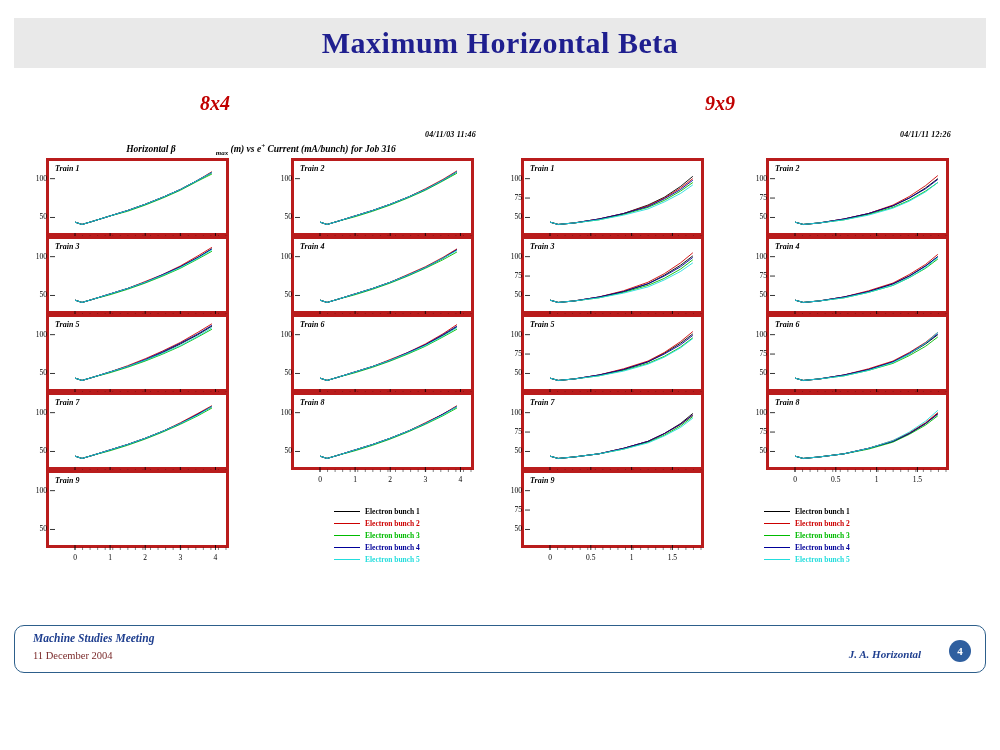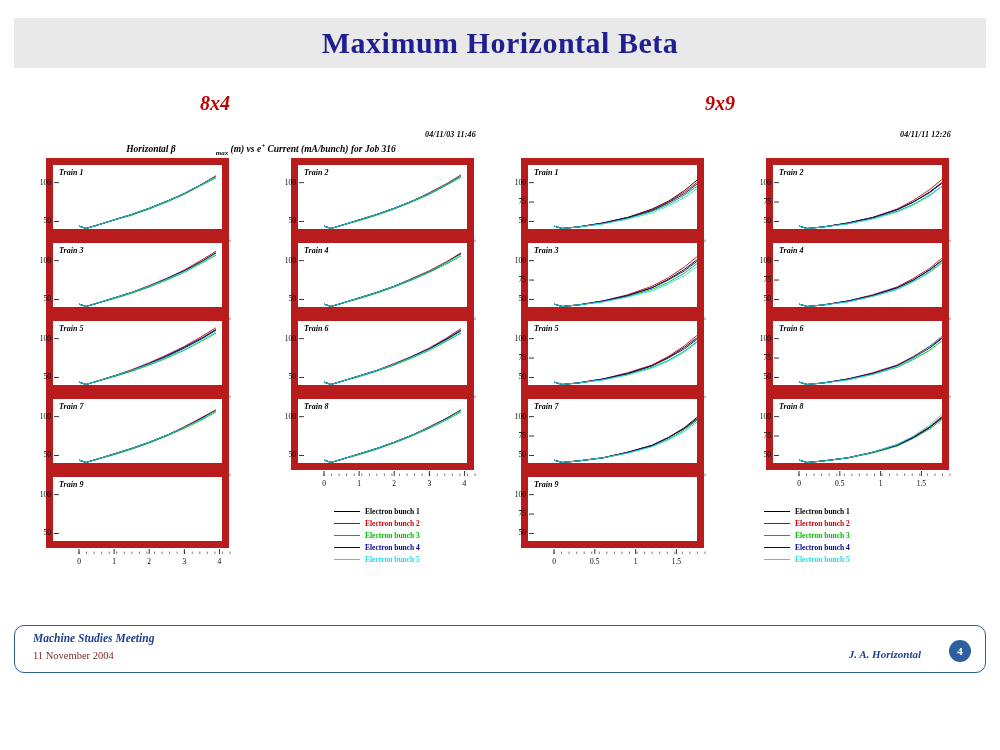--- a/index.html
+++ b/index.html
@@ -38,21 +38,21 @@
     text-align:center; font-size:9.5px; font-style:italic; font-weight:bold;
     font-family:"Liberation Serif", serif; white-space:nowrap;
   }
   .fig-caption sub { font-size:7px;padding-left:40px; }
   .fig-caption sup { font-size:7px; }
 
   .grid { position:absolute; top:28px; left:0; }
   .col { position:absolute; top:0; }
 
   .cell { position:absolute; box-sizing:border-box;
-          border:7px solid #b91c1c; background:#ffffff; }
+          border:3px solid #b91c1c; background:#ffffff; }
   .cell-label {
     position:absolute; left:6px; top:3px;
     font-size:8px; font-style:italic; font-weight:bold; color:#000;
     font-family:"Liberation Serif", serif;
   }
   .plotsvg { position:absolute; left:0; top:0; }
 
   .ylab {
     position:absolute; font-size:7.5px; text-align:right;
     font-family:"Liberation Serif", serif; color:#000;
@@ -907,16 +907,16 @@
       </div>
       <div class="legend-row">
         <span class="legend-line" style="border-top-color: rgb(34, 221, 221);"></span>
         <span class="legend-text" style="color: rgb(34, 221, 221);">Electron bunch 5</span>
       </div>
     </div>
 </div>
 
 <div id="footer">
   <div id="footer-left-1">Machine Studies Meeting</div>
-  <div id="footer-left-2">11 November 2004</div>
+  <div id="footer-left-2">11 December 2004</div>
   <div id="footer-author">J. A. Horizontal</div>
   <div id="page-badge">4</div>
 </div>
 
 </body></html>

